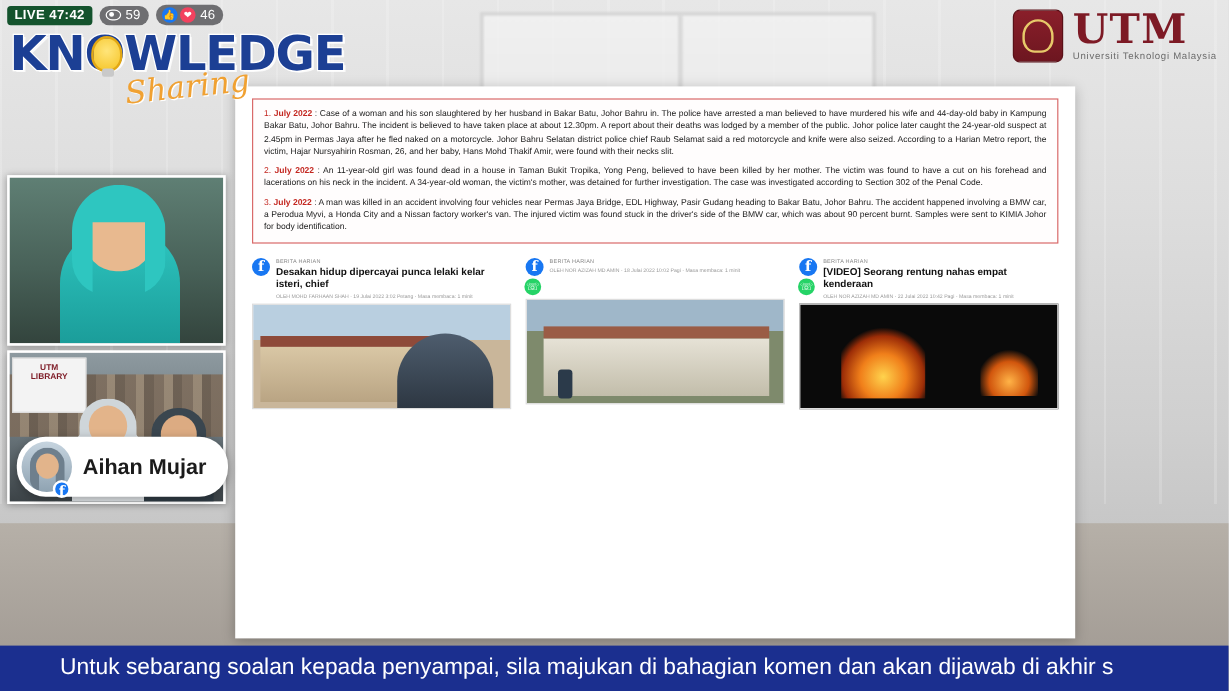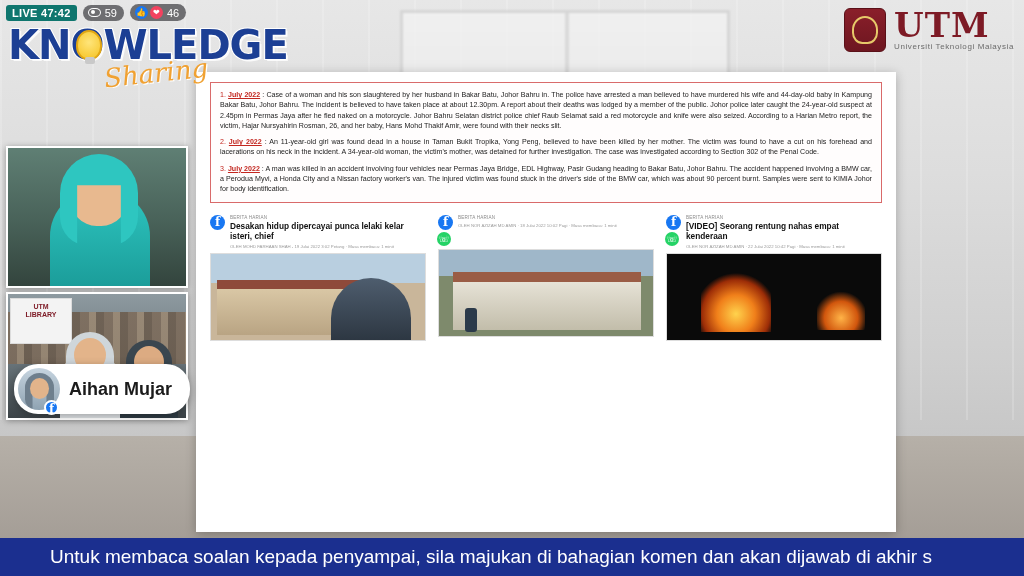--- a/index.html
+++ b/index.html
@@ -44,21 +44,21 @@
     background: linear-gradient(180deg, #b6b0a8, #9e9790);
   }
 
   
   .topbar {
     position: absolute; top: 4px; left: 6px;
     display: flex; align-items: center; gap: 6px;
     z-index: 40;
   }
   .live-pill {
-    background: #0f766e; color: #fff; font-size: 11px; font-weight: bold;
+    background: #14532d; color: #fff; font-size: 11px; font-weight: bold;
     padding: 2px 6px; border-radius: 3px; letter-spacing: .3px;
   }
   .live-pill .lbl { font-weight: bold; }
   .stat-pill {
     background: rgba(35,35,40,.62); color: #fff; font-size: 11px;
     padding: 2px 7px 2px 5px; border-radius: 10px;
     display: flex; align-items: center; gap: 4px;
   }
   .eye {
     width: 13px; height: 9px; border-radius: 50% / 60%;
@@ -176,21 +176,21 @@
     padding: 7px 9px;
     font-size: 7.1px;
     line-height: 1.45;
     color: #1b1b1b;
     text-align: justify;
   }
   .news-box p { margin-bottom: 6px; }
   .news-box p:last-child { margin-bottom: 0; }
   .news-num { color: #c3261f; }
   .news-date {
-    color: #c3261f; text-decoration: underline; font-weight: bold;
+    color: #c3261f; font-weight: bold;
   }
 
   
   .cards {
     display: flex; gap: 12px;
     margin: 12px 14px 0 14px;
   }
   .card { width: 218px; }
   .card-head {
     display: flex; align-items: flex-start; gap: 5px;
@@ -522,16 +522,16 @@
     <div class="avatar">
       <div class="scarf"></div>
       <div class="face"></div>
     </div>
     <div class="avatar-fb">f</div>
     <div class="commenter-name">Aihan Mujar</div>
   </div>
 
 
   <div class="ticker">
-    <div class="ticker-text">Untuk membaca soalan kepada penyampai, sila majukan di bahagian komen dan akan dijawab di akhir s</div>
+    <div class="ticker-text">Untuk sebarang soalan kepada penyampai, sila majukan di bahagian komen dan akan dijawab di akhir s</div>
   </div>
 
 </div>
 
 </body></html>

